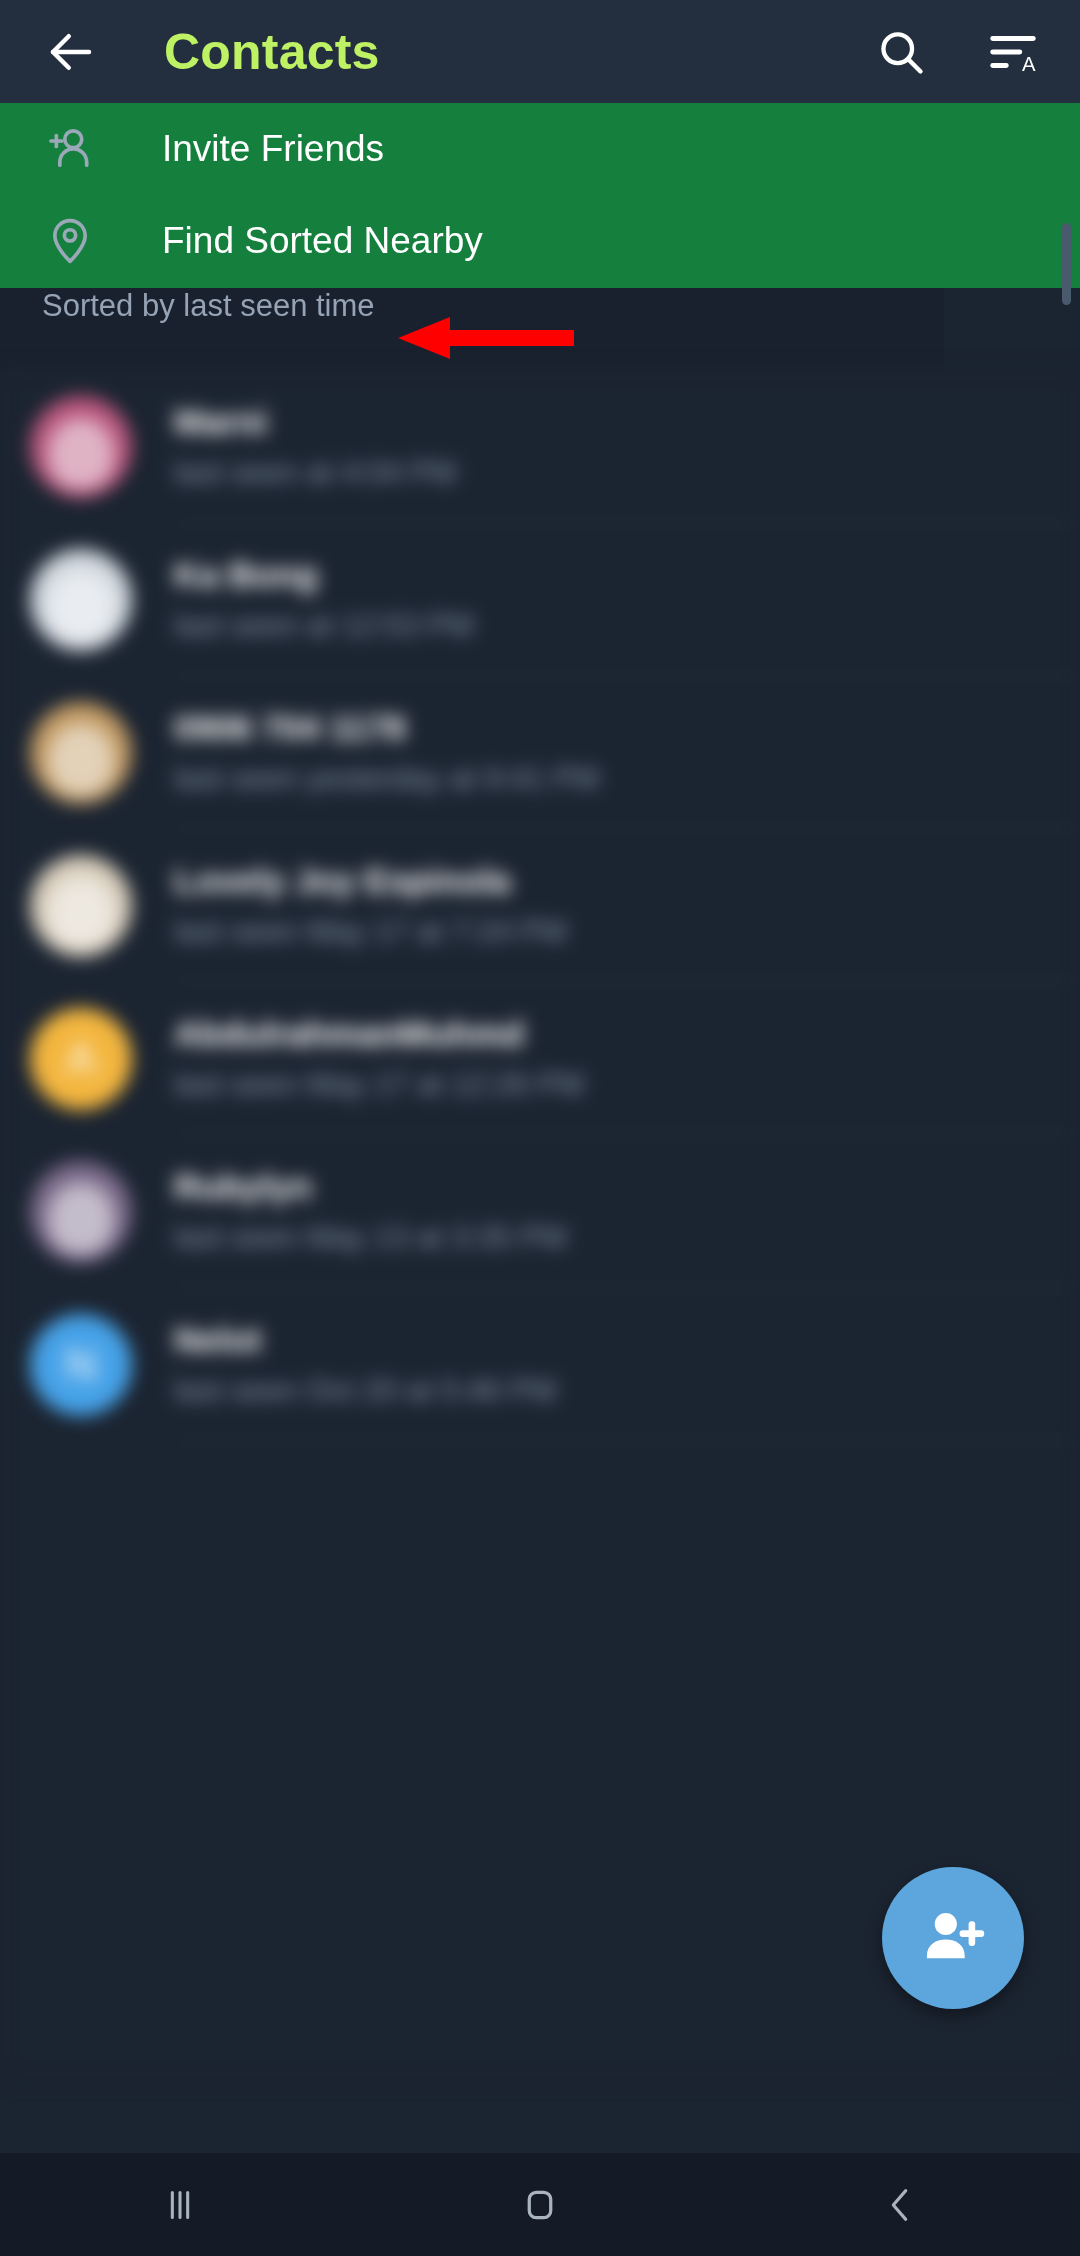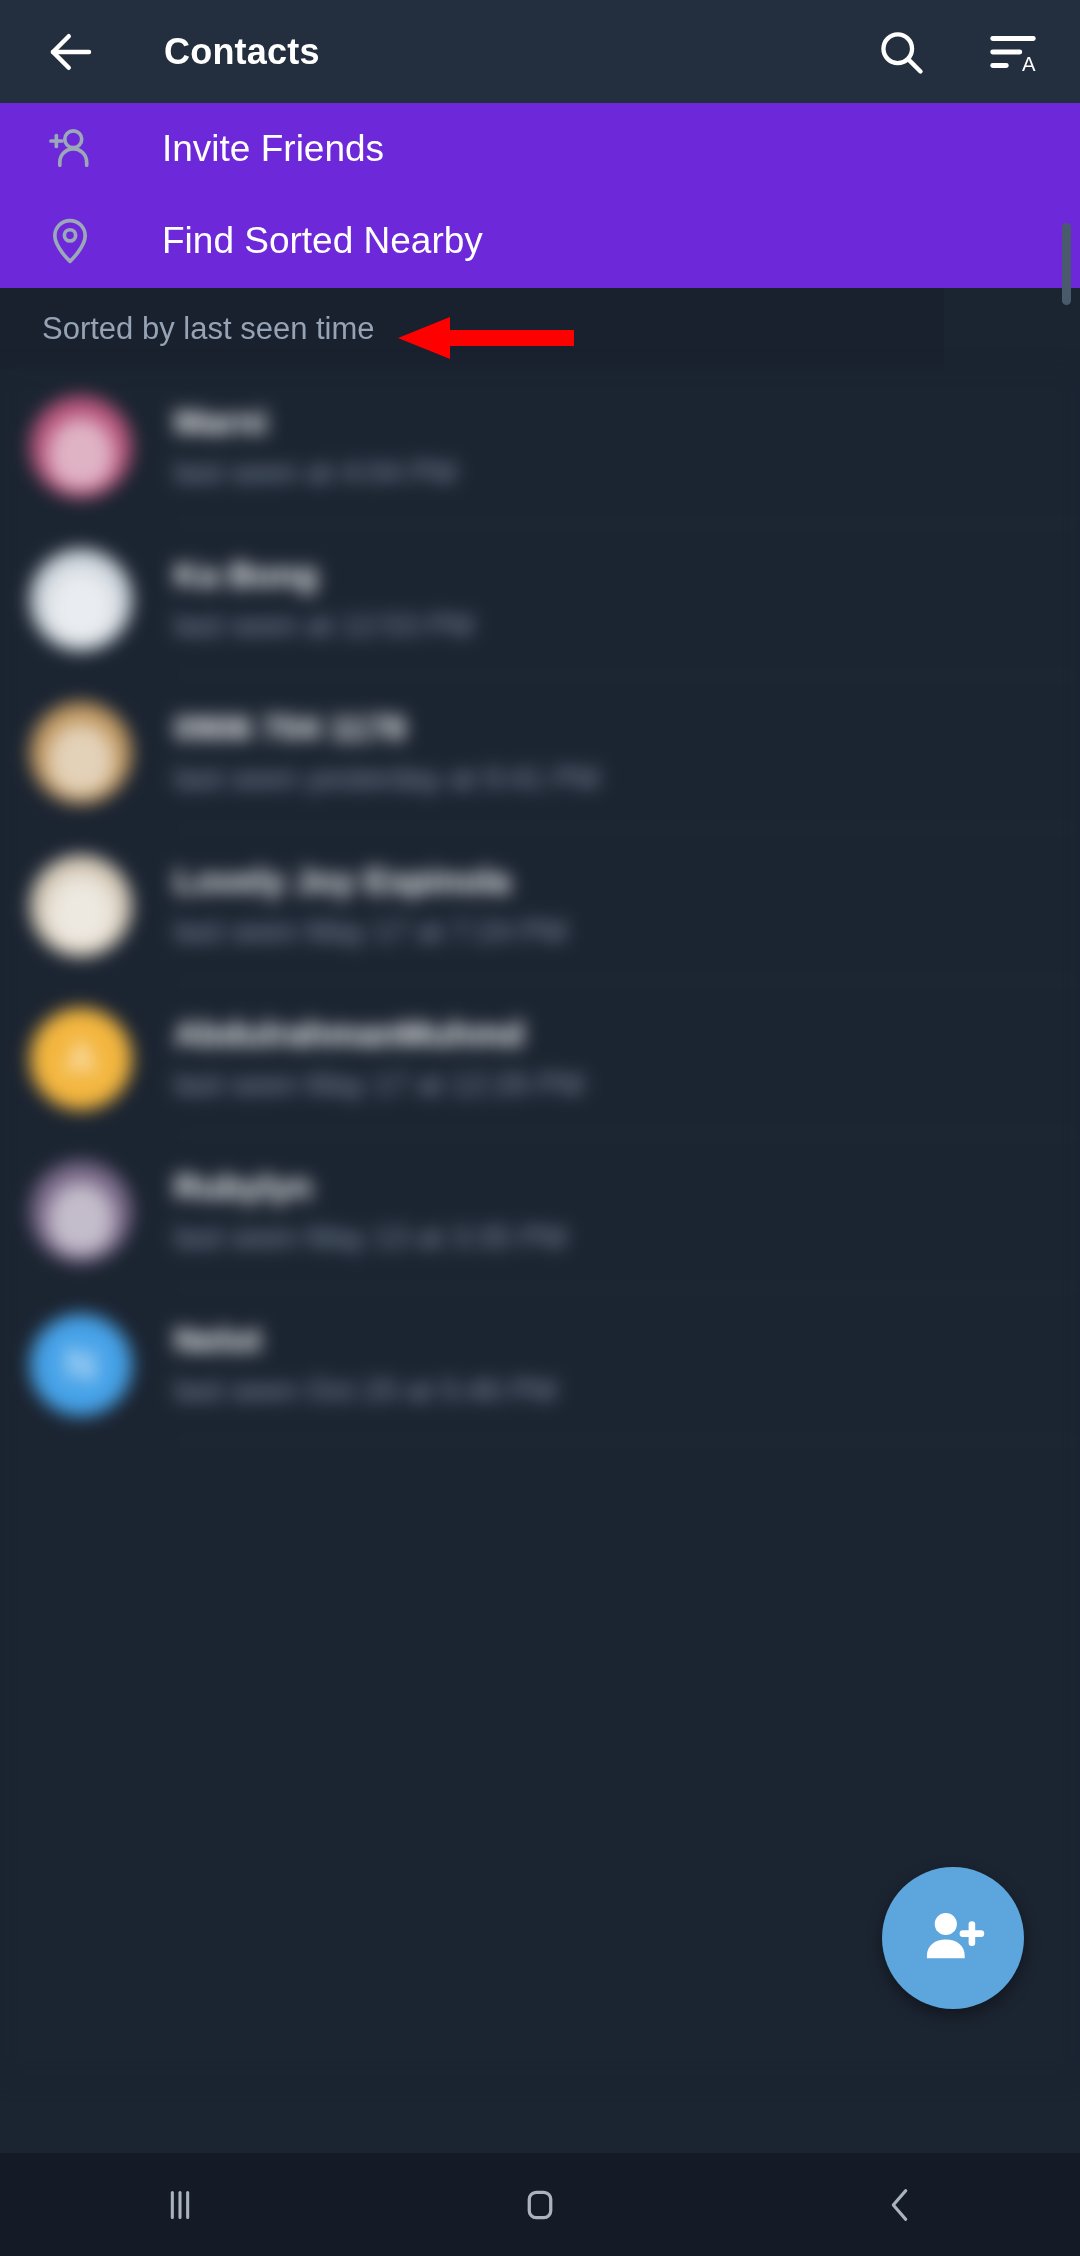--- a/index.html
+++ b/index.html
@@ -31,22 +31,22 @@
     display: flex;
     align-items: center;
     padding: 0 36px;
   }
   #back-btn {
     width: 70px; height: 70px;
     display: flex; align-items: center; justify-content: center;
     flex: 0 0 auto;
   }
   #appbar-title {
-    color: #ffffff;
-    font-size: 36px;
+    color: #bef264;
+    font-size: 50px;
     font-weight: bold;
     letter-spacing: 0.2px;
     margin-left: 58px;
     white-space: nowrap;
   }
   #appbar-actions {
     margin-left: auto;
     display: flex;
     align-items: center;
     gap: 50px;
@@ -55,21 +55,21 @@
     width: 62px; height: 62px;
     display: flex; align-items: center; justify-content: center;
   }
 
   
   #action-rows {
     position: absolute;
     top: 103px; left: 0;
     width: 1080px;
     height: 185px;
-    background: #6d28d9;
+    background: #15803d;
   }
   .action-row {
     height: 92px;
     display: flex;
     align-items: center;
     padding-left: 38px;
   }
   .action-icon {
     width: 64px; height: 64px;
     display: flex; align-items: center; justify-content: center;
@@ -94,21 +94,21 @@
   }
 
   
   #sorted-header {
     position: absolute;
     top: 288px; left: 0;
     width: 944px;
     height: 82px;
     background: #19212e;
     display: flex;
-    align-items: center;
+    align-items: flex-start;
     padding-left: 42px;
   }
   #sorted-header span {
     color: #95a3b4;
     font-size: 31px;
   }
 
   
   #contact-list {
     position: absolute;

